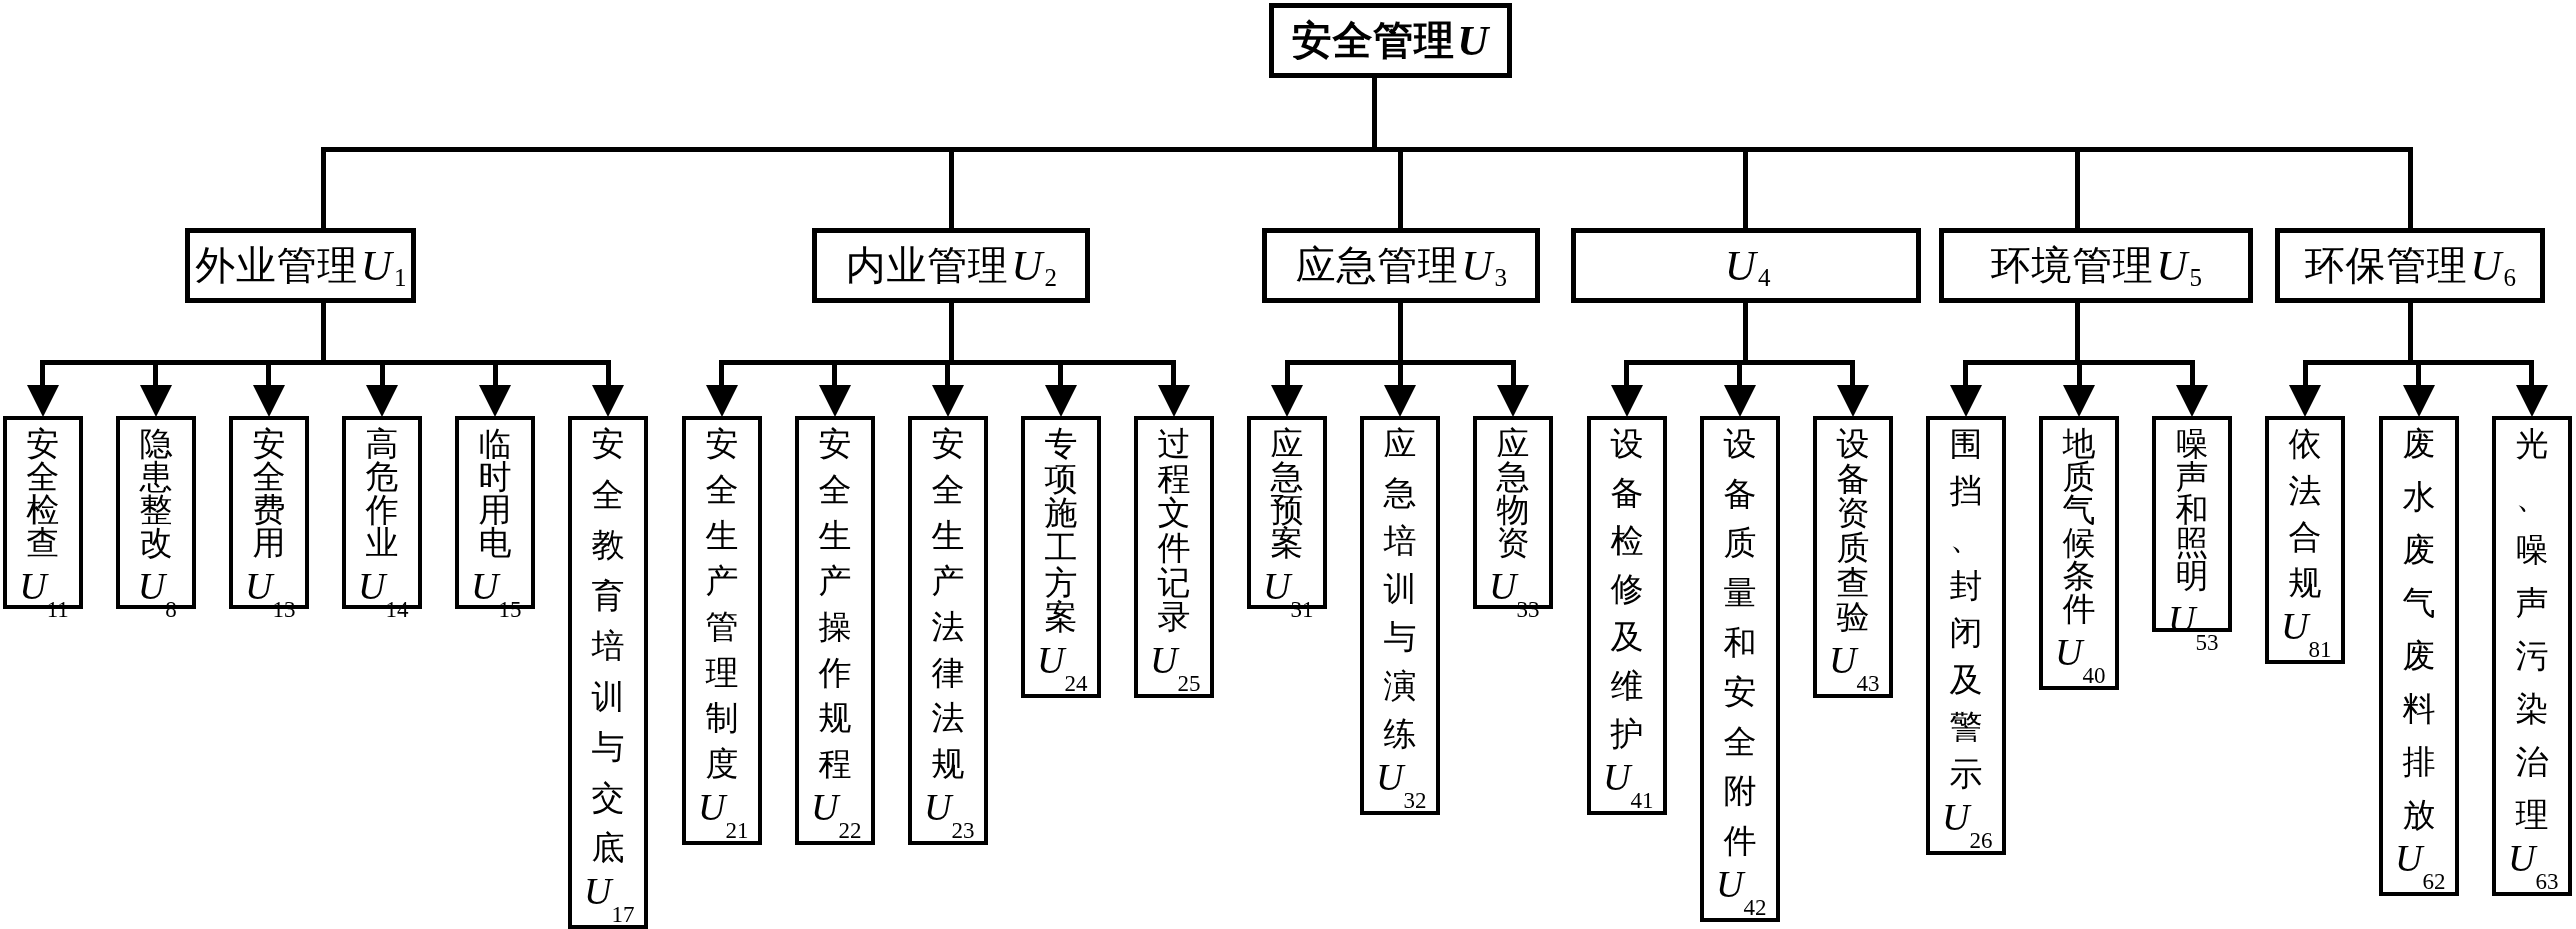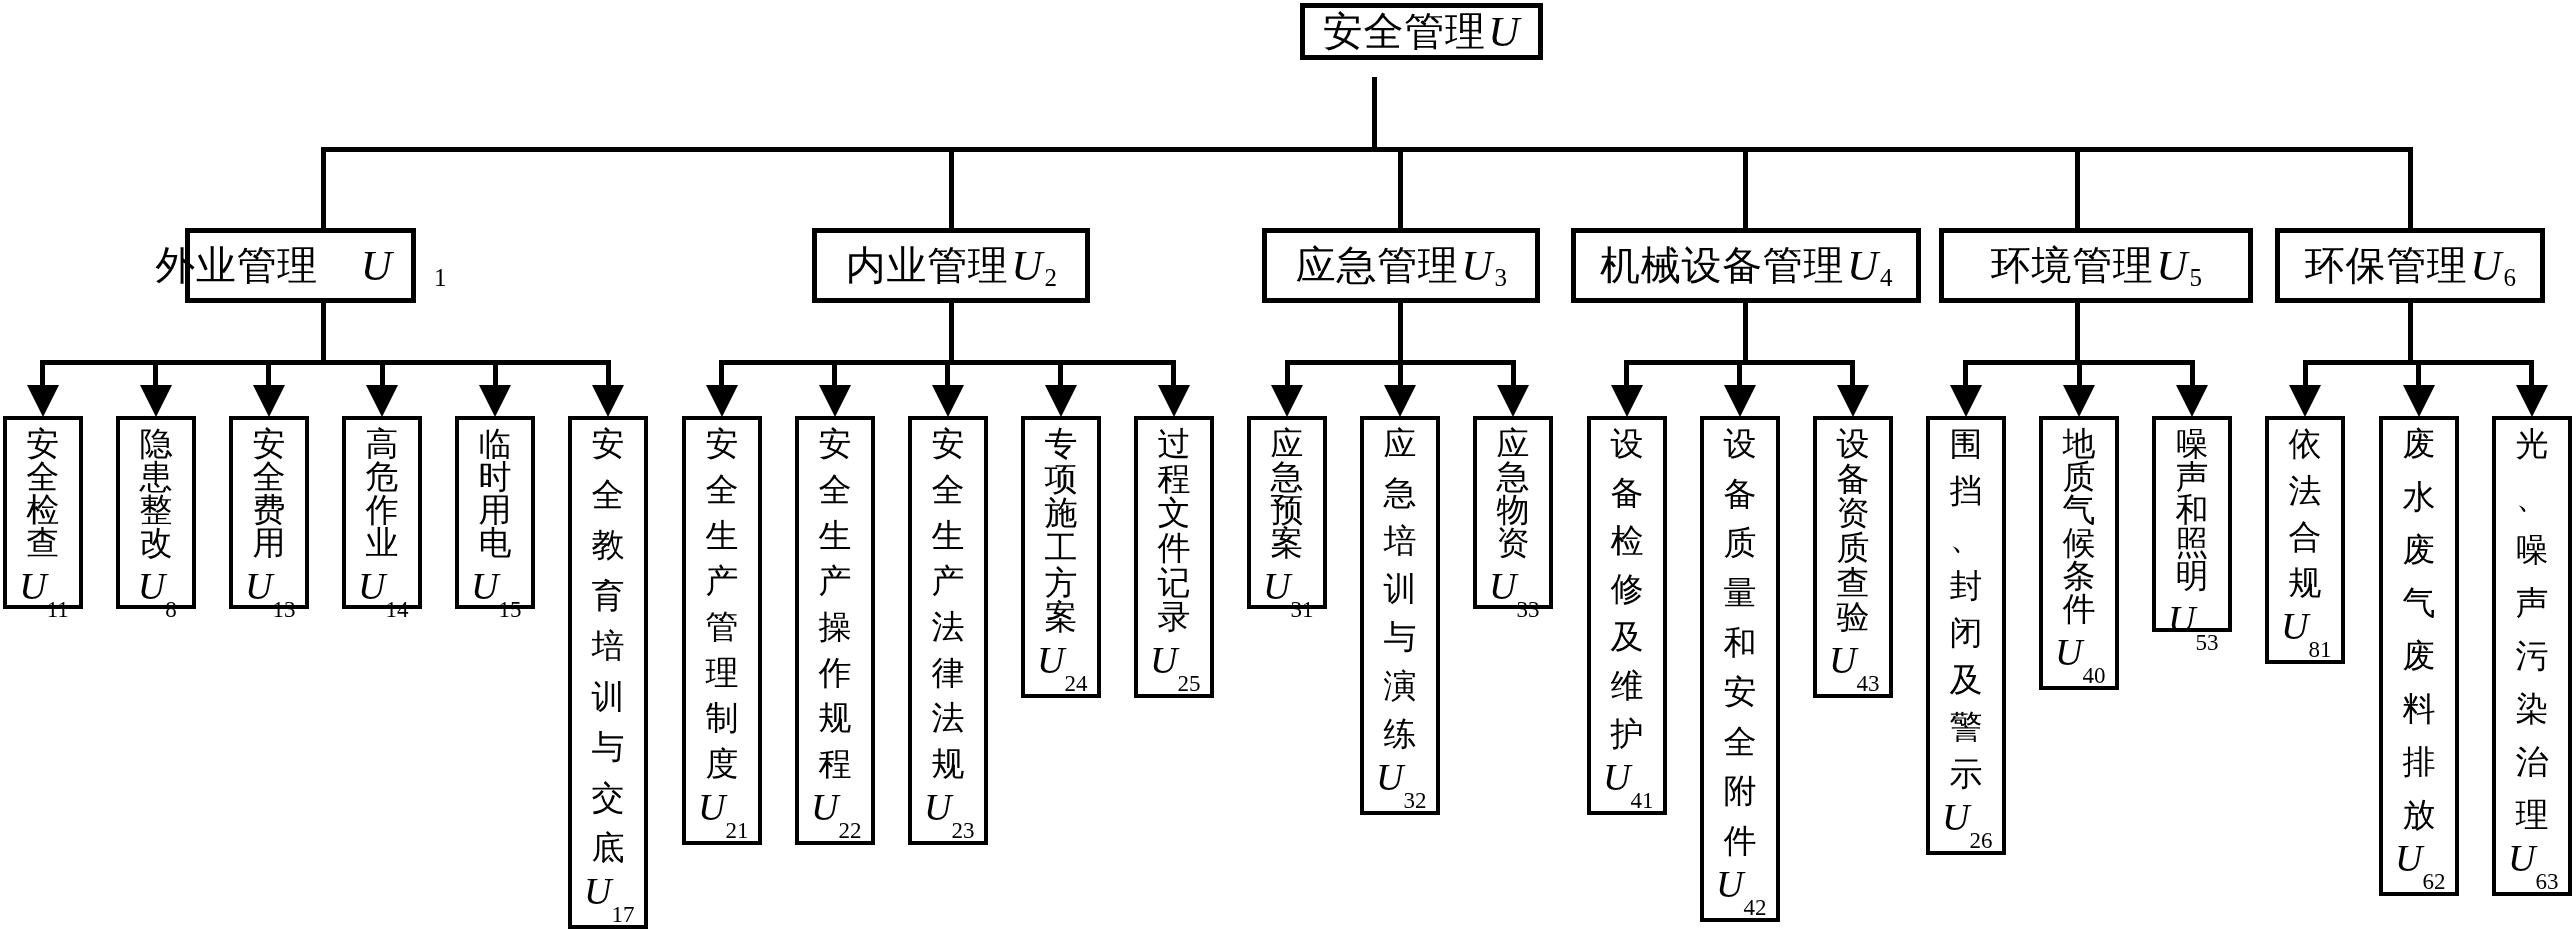--- a/index.html
+++ b/index.html
@@ -65,28 +65,28 @@
     width: 0; height: 0;
     border-left: 16px solid transparent;
     border-right: 16px solid transparent;
     border-top: 32px solid #000;
   }
 </style>
 </head>
 <body>
 
 <div id="canvas" style="width: 2576px; height: 930px;">
-    <div class="box hbox" style="left: 1300px; top: 3.4px; width: 243px; height: 57px;">
+    <div class="box hbox" style="left: 1269px; top: 3.4px; width: 243px; height: 75px; font-weight: bold;">
       <span class="zh">安全管理</span>
       <span class="usym">U</span>
     </div>
     <div class="line" style="left: 1372px; top: 77px; width: 4.8px; height: 75px;"></div>
     <div class="line" style="left: 321px; top: 147px; width: 2091px; height: 4.8px;"></div>
     <div class="line" style="left: 321px; top: 147px; width: 4.8px; height: 84px;"></div>
-    <div class="box hbox" style="left: 185px; top: 228px; width: 231px; height: 75px; gap: 40px;">
+    <div class="box hbox" style="left: 185px; top: 228px; width: 231px; height: 75px;">
       <span class="zh">外业管理</span>
       <span class="usym">U</span>
       <sub class="usub">1</sub>
     </div>
     <div class="line" style="left: 321px; top: 302px; width: 4.8px; height: 62px;"></div>
     <div class="line" style="left: 40px; top: 360px; width: 570px; height: 4.8px;"></div>
     <div class="line" style="left: 40px; top: 360px; width: 4.8px; height: 31px;"></div>
     <div class="arrow" style="left: 27px; top: 385px;"></div>
     <div class="box child" style="left: 2.7px; top: 416px; width: 80px; height: 193px;">
       <div class="vchars">
@@ -275,21 +275,20 @@
       <div class="vchars">
         <span class="label-char">应</span>
         <span class="label-char">急</span>
         <span class="label-char">物</span>
         <span class="label-char">资</span>
       </div>
       <div class="ulabel"><span class="usym">U</span><sub class="usub">33</sub></div>
     </div>
     <div class="line" style="left: 1743px; top: 147px; width: 4.8px; height: 84px;"></div>
     <div class="box hbox" style="left: 1571px; top: 228px; width: 350px; height: 75px;">
-      <span class="zh">机械设备管理</span>
       <span class="usym">U</span>
       <sub class="usub">4</sub>
     </div>
     <div class="line" style="left: 1743px; top: 302px; width: 4.8px; height: 62px;"></div>
     <div class="line" style="left: 1624px; top: 360px; width: 231px; height: 4.8px;"></div>
     <div class="line" style="left: 1624px; top: 360px; width: 4.8px; height: 31px;"></div>
     <div class="arrow" style="left: 1611px; top: 385px;"></div>
     <div class="box child" style="left: 1587px; top: 416px; width: 80px; height: 399px;">
       <div class="vchars">
         <span class="label-char">设</span>

